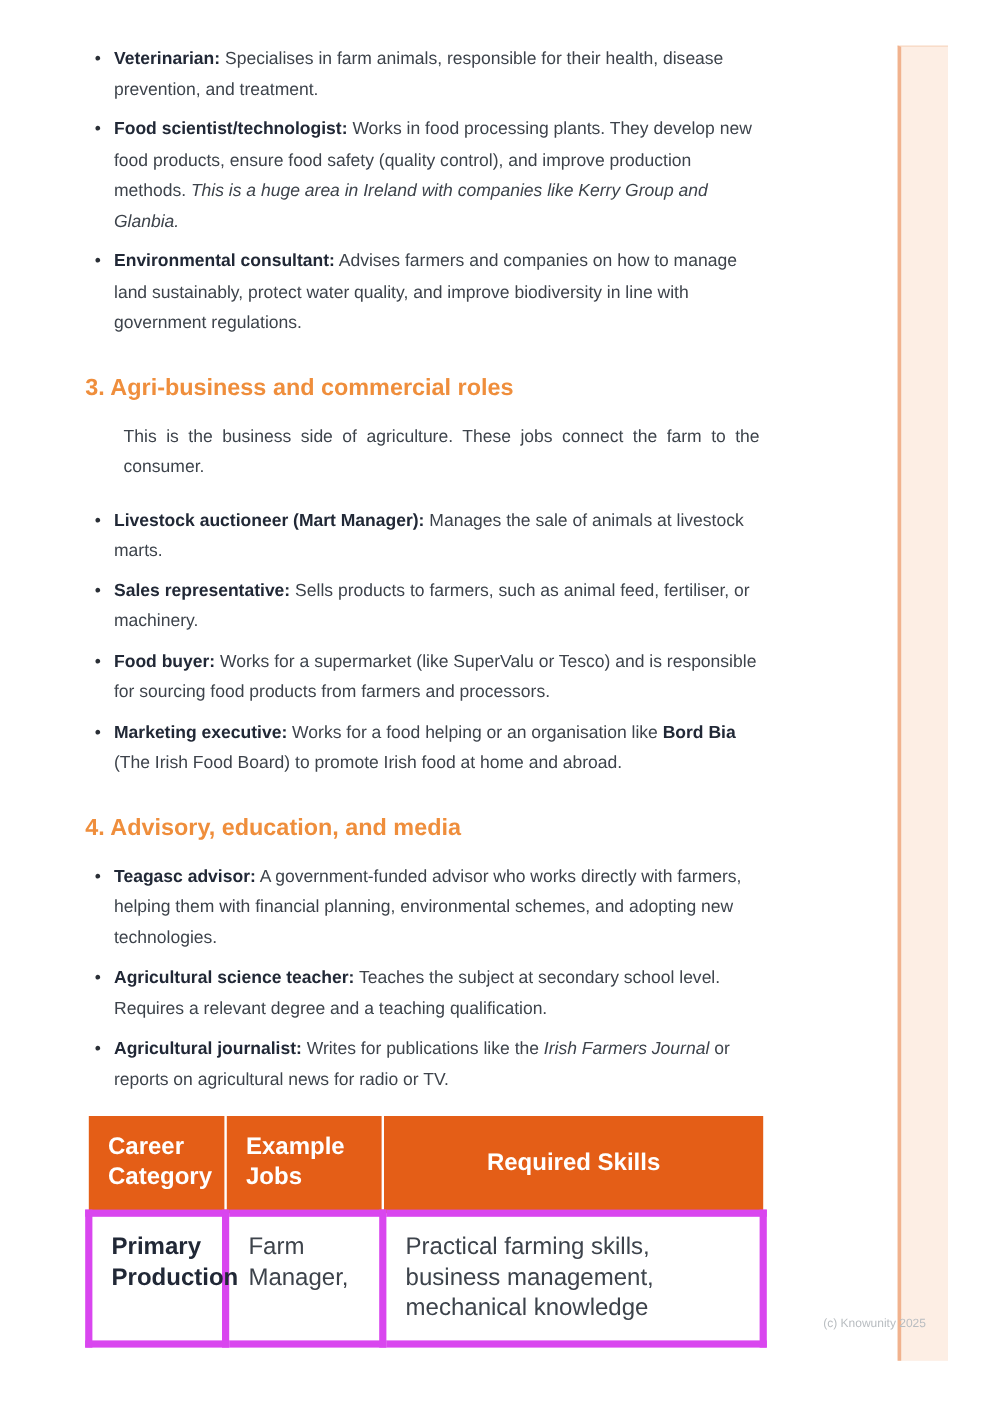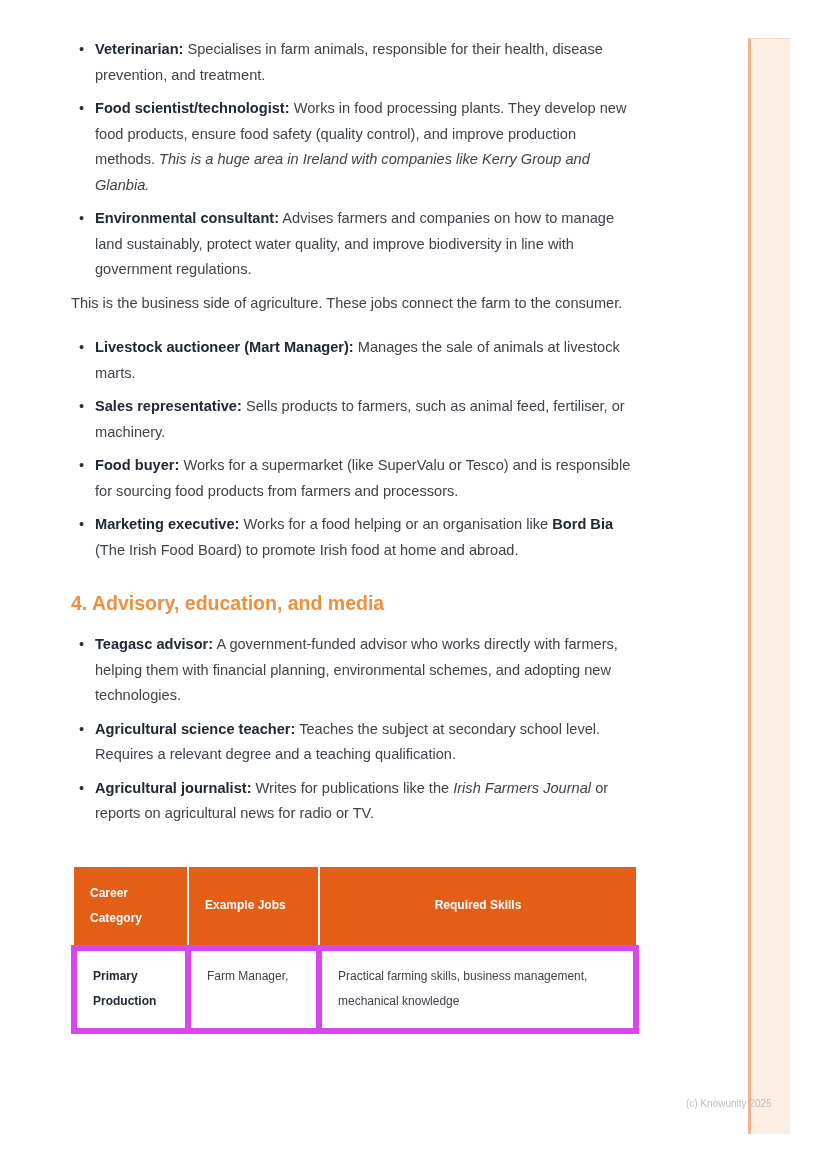--- a/index.html
+++ b/index.html
@@ -35,27 +35,27 @@
   }
   strong.term, strong.inline-bold { font-weight: bold; color: #212836; }
   em { font-style: italic; }
   h2.section-heading {
     font-size: 19.5px; line-height: 24px;
     font-weight: bold;
     color: #ef8e3c;
     margin: 28px 0 17px 0;
   }
   p.intro { margin: 0 0 19px 0; }
-  p.justified { text-align: justify; }
+  p.justified { text-align: justify; margin-left: 32px; }
   table.career-table {
     width: 562px;
-    margin-top: 40px;
+    margin-top: 17px;
     border-collapse: collapse;
     table-layout: fixed;
-    font-size: 12px;
+    font-size: 20px;
   }
   table.career-table th {
     background: #e45e17;
     color: #ffffff;
     font-weight: bold;
     text-align: left;
     vertical-align: middle;
     padding: 14px 16px;
     line-height: 25px;
     border-right: 2px solid #ffffff;
@@ -83,20 +83,21 @@
 <div class="accent-strip"></div>
 
 <div class="content">
 
   <ul class="bullets">
     <li><strong class="term">Veterinarian:</strong><span> Specialises in farm animals, responsible for their health, disease prevention, and treatment.</span></li>
     <li><strong class="term">Food scientist/technologist:</strong><span> Works in food processing plants. They develop new food products, ensure food safety (quality control), and improve production methods. </span><em>This is a huge area in Ireland with companies like Kerry Group and Glanbia.</em></li>
     <li><strong class="term">Environmental consultant:</strong><span> Advises farmers and companies on how to manage land sustainably, protect water quality, and improve biodiversity in line with government regulations.</span></li>
   </ul>
 
+  <h2 class="section-heading">3. Agri-business and commercial roles</h2>
   <p class="intro justified">This is the business side of agriculture. These jobs connect the farm to the consumer.</p>
 
   <ul class="bullets">
     <li><strong class="term">Livestock auctioneer (Mart Manager):</strong><span> Manages the sale of animals at livestock marts.</span></li>
     <li><strong class="term">Sales representative:</strong><span> Sells products to farmers, such as animal feed, fertiliser, or machinery.</span></li>
     <li><strong class="term">Food buyer:</strong><span> Works for a supermarket (like SuperValu or Tesco) and is responsible for sourcing food products from farmers and processors.</span></li>
     <li><strong class="term">Marketing executive:</strong><span> Works for a food helping or an organisation like </span><strong class="inline-bold">Bord Bia</strong><span> (The Irish Food Board) to promote Irish food at home and abroad.</span></li>
   </ul>
 
   <h2 class="section-heading">4. Advisory, education, and media</h2>

